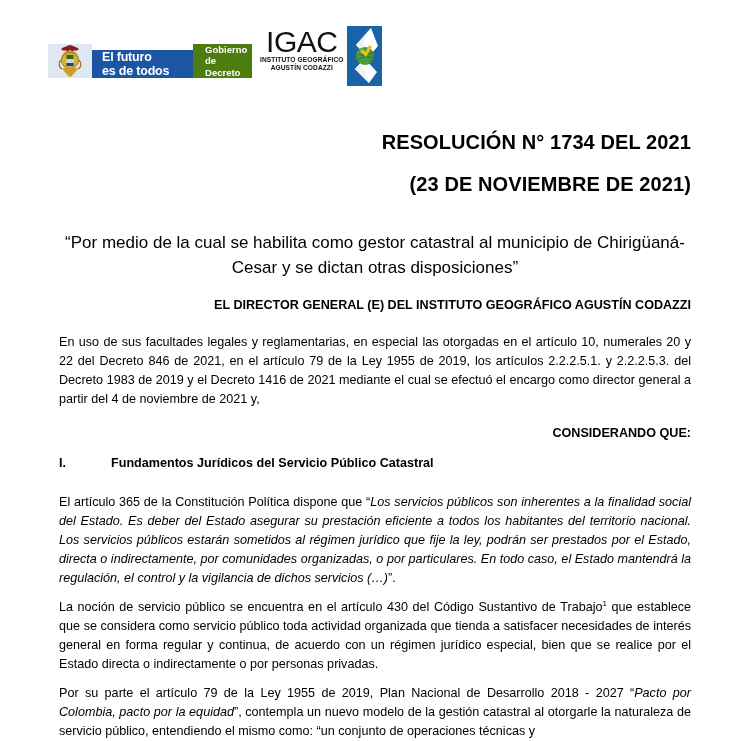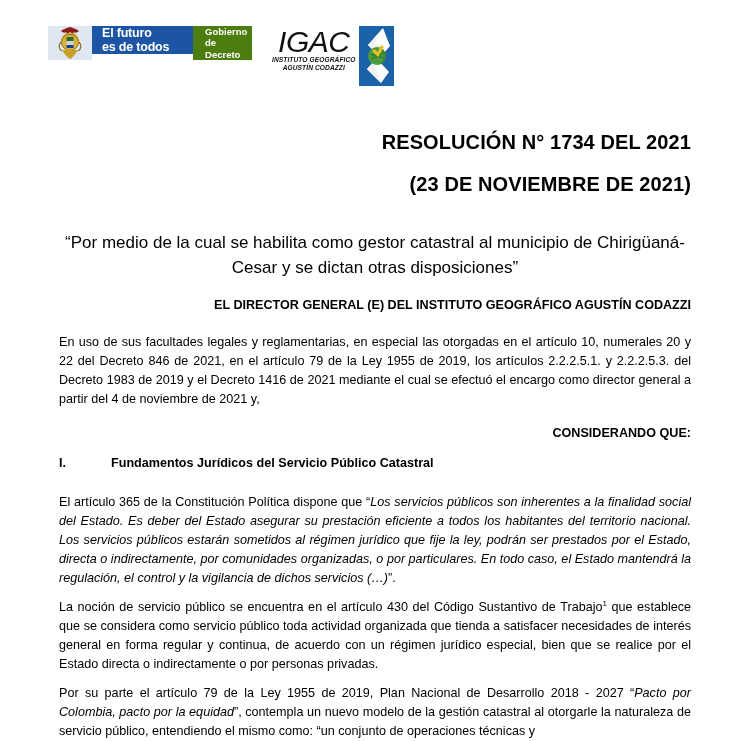--- a/index.html
+++ b/index.html
@@ -36,21 +36,21 @@
     position: absolute;
     left: 48px;
     top: 0;
     display: flex;
     align-items: flex-start;
   }
 
   
   .gov-logo {
     display: flex;
-    align-items: flex-start;
+    align-items: flex-end;
     height: 52px;
     width: 204px;
   }
   .gov-shield-cell {
     width: 46px;
     background: #dfe7f3;
     display: flex;
     align-items: center;
     justify-content: center;
   }
@@ -84,25 +84,24 @@
   }
   .gov-lightblue-cell .txt {
     color: #ffffff;
     font-size: 9.5px;
     font-weight: bold;
     line-height: 1.2;
   }
 
   
   .igac-logo {
-    margin-left: 20px;
+    margin-left: 8px;
     display: flex;
     align-items: flex-start;
     height: 60px;
-    font-style: italic;
   }
   .igac-text {
     display: flex;
     flex-direction: column;
     align-items: center;
     justify-content: flex-start;
     padding-top: 2px;
   }
   .igac-word {
     font-family: "Liberation Sans", sans-serif;

